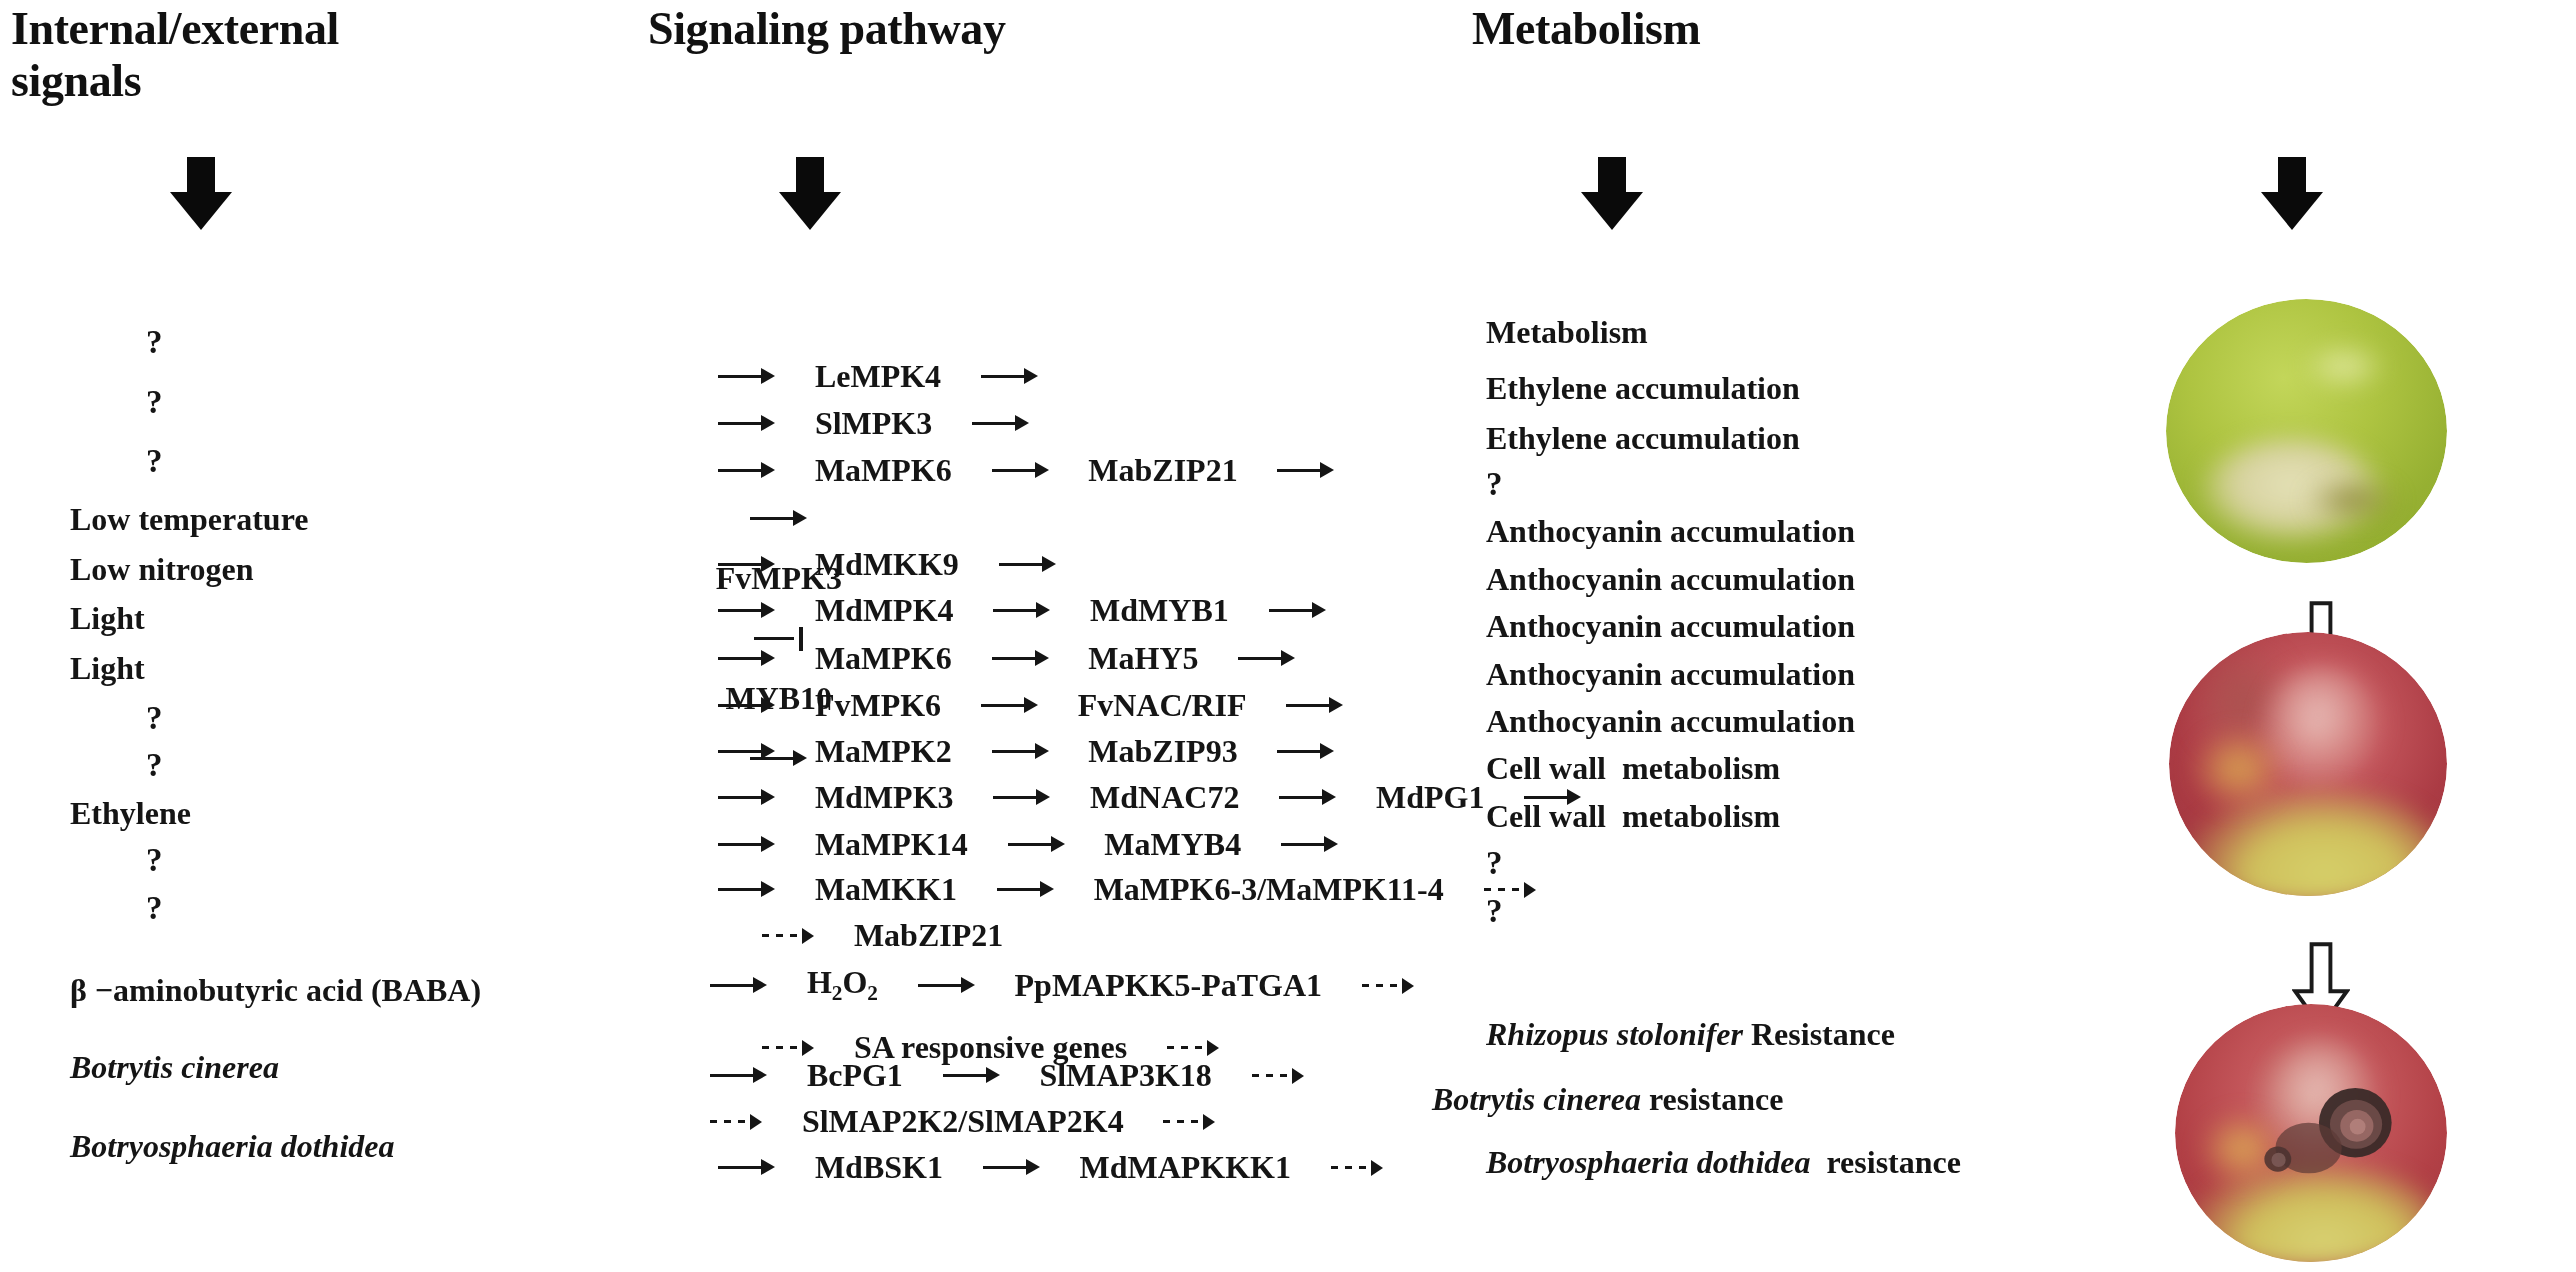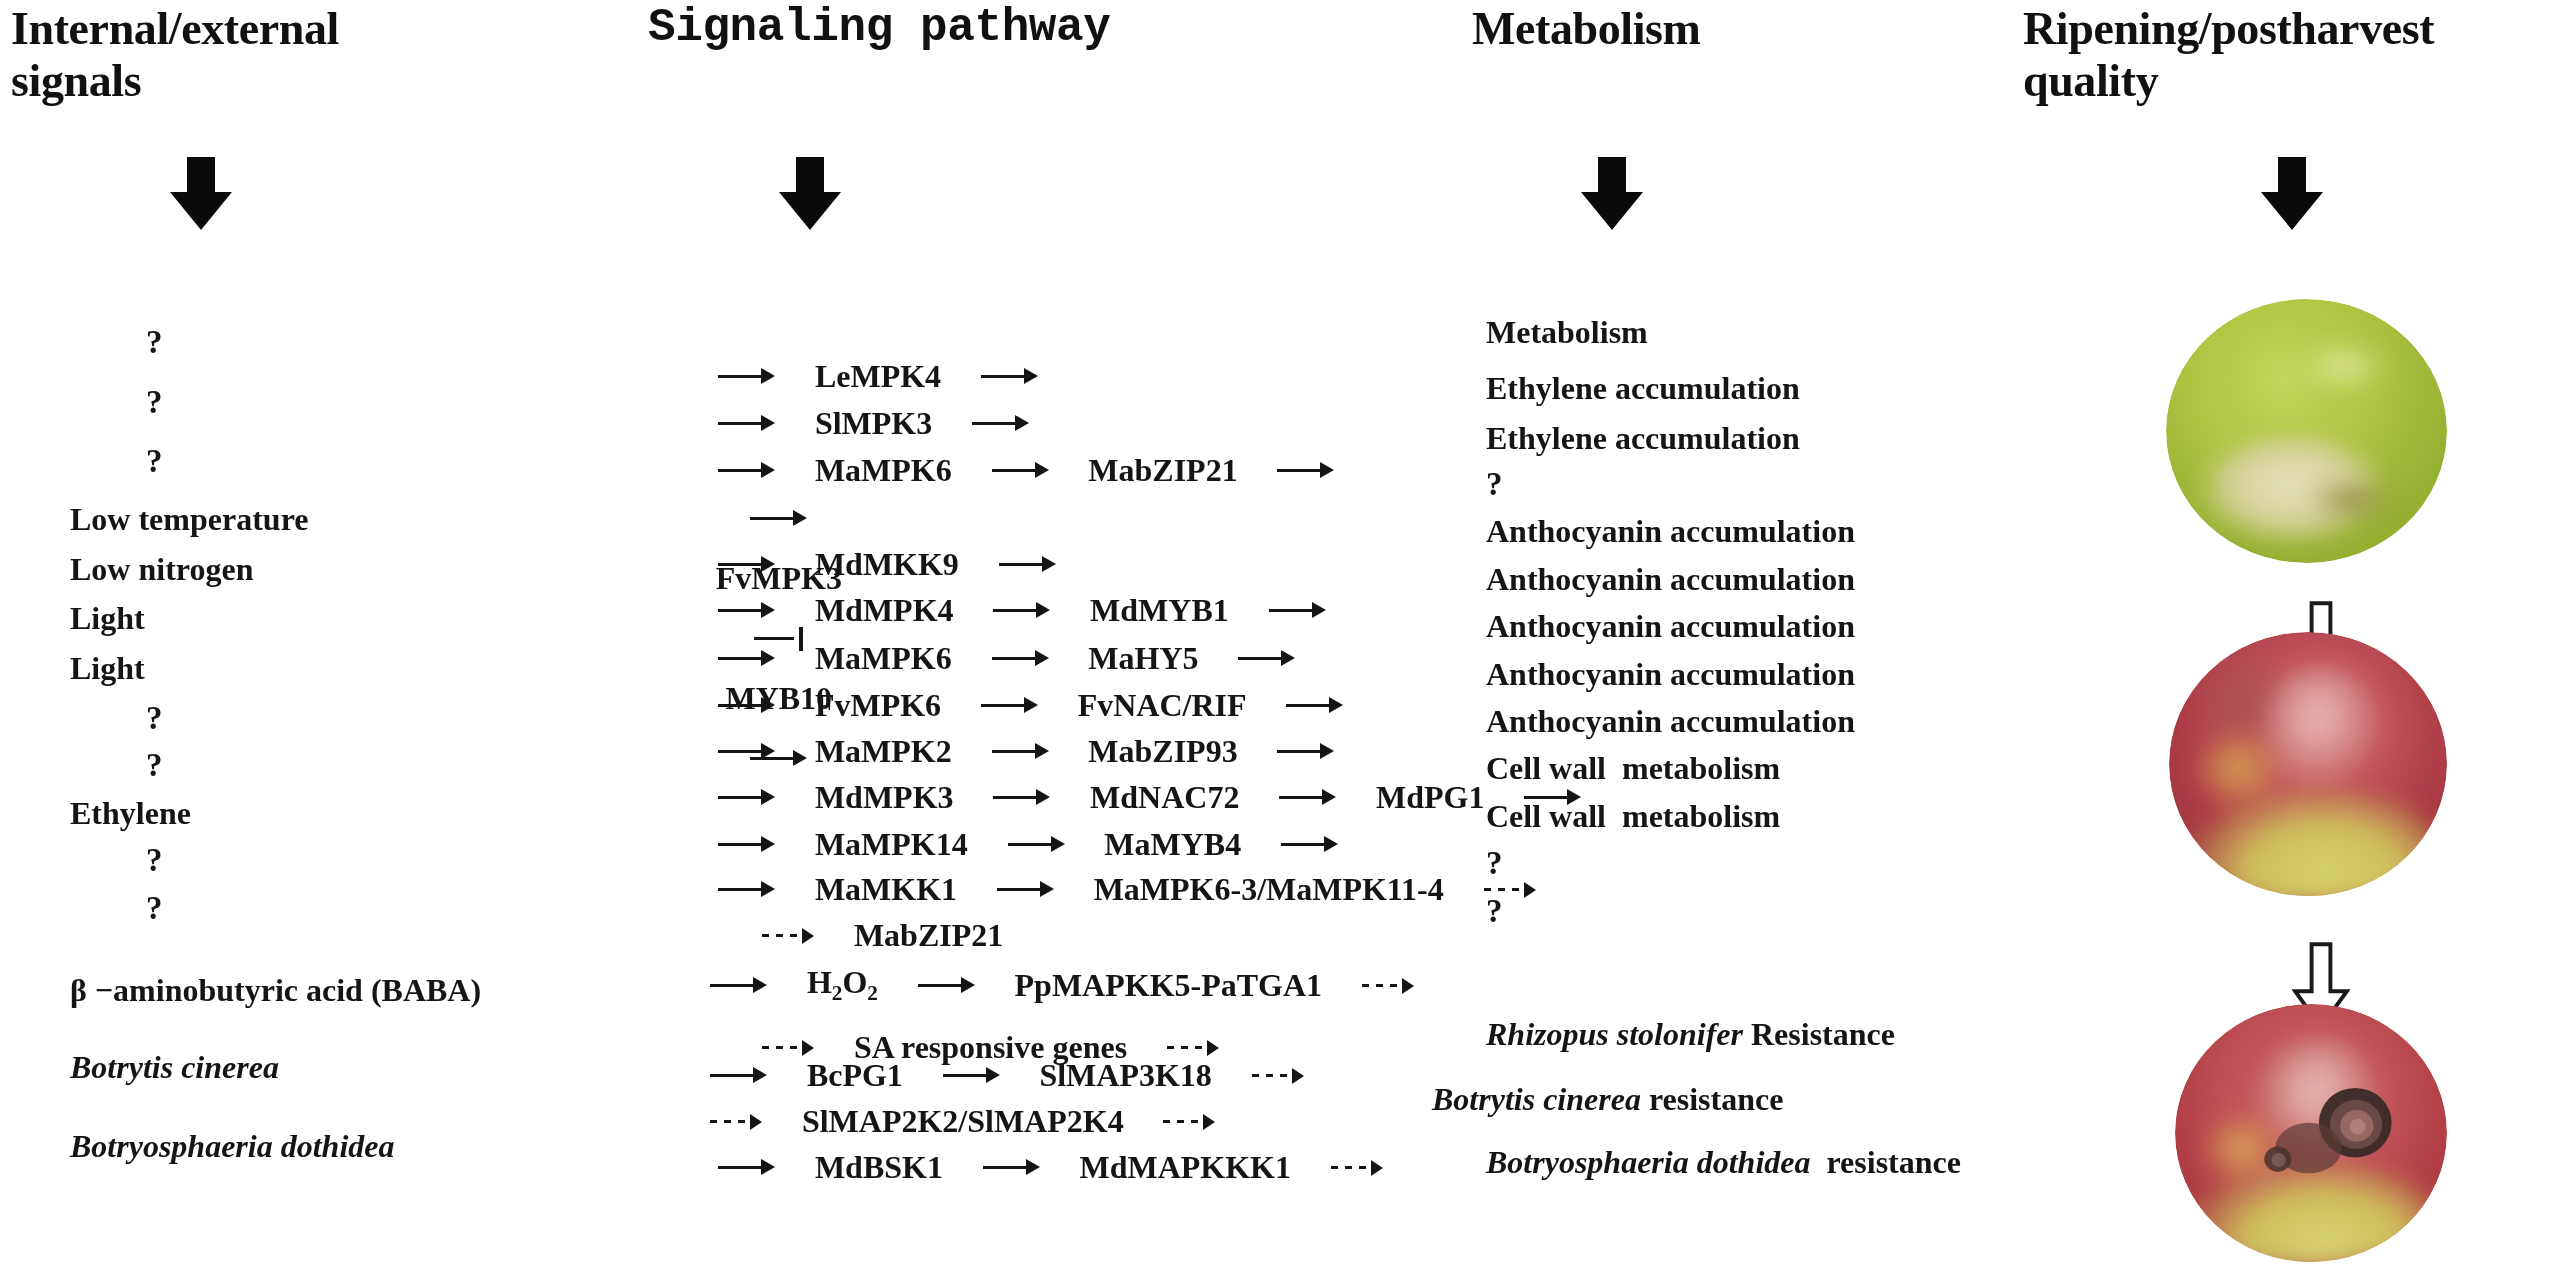--- a/index.html
+++ b/index.html
@@ -58,24 +58,22 @@
   .fruit .base{position:absolute;inset:0;border-radius:50%;}
   .blob{position:absolute;border-radius:50%;filter:blur(11px);}
 </style>
 </head>
 <body>
 
 <div id="page">
 
   <div class="col-title" style="left:11px;top:3.2px;width:443px;">Internal/external
 signals</div>
-  <div class="col-title" style="left:648px;top:3.2px;width:553px;font-family:Liberation Mono, monospace;">Signaling pathway</div>
+  <div class="col-title" style="left:648px;top:3.2px;width:553px;">Signaling pathway</div>
   <div class="col-title" style="left:1472px;top:3.2px;width:474px;">Metabolism</div>
-  <div class="col-title" style="left:2023px;top:3.2px;width:553px;">Ripening/postharvest
-quality</div>
 
   <div class="big-arrow" style="left:170px;top:157px;">
     <div class="shaft"></div>
       <div class="head"></div>
   </div>
   <div class="big-arrow" style="left:779px;top:157px;">
     <div class="shaft"></div>
       <div class="head"></div>
   </div>
   <div class="big-arrow" style="left:1581px;top:157px;">

